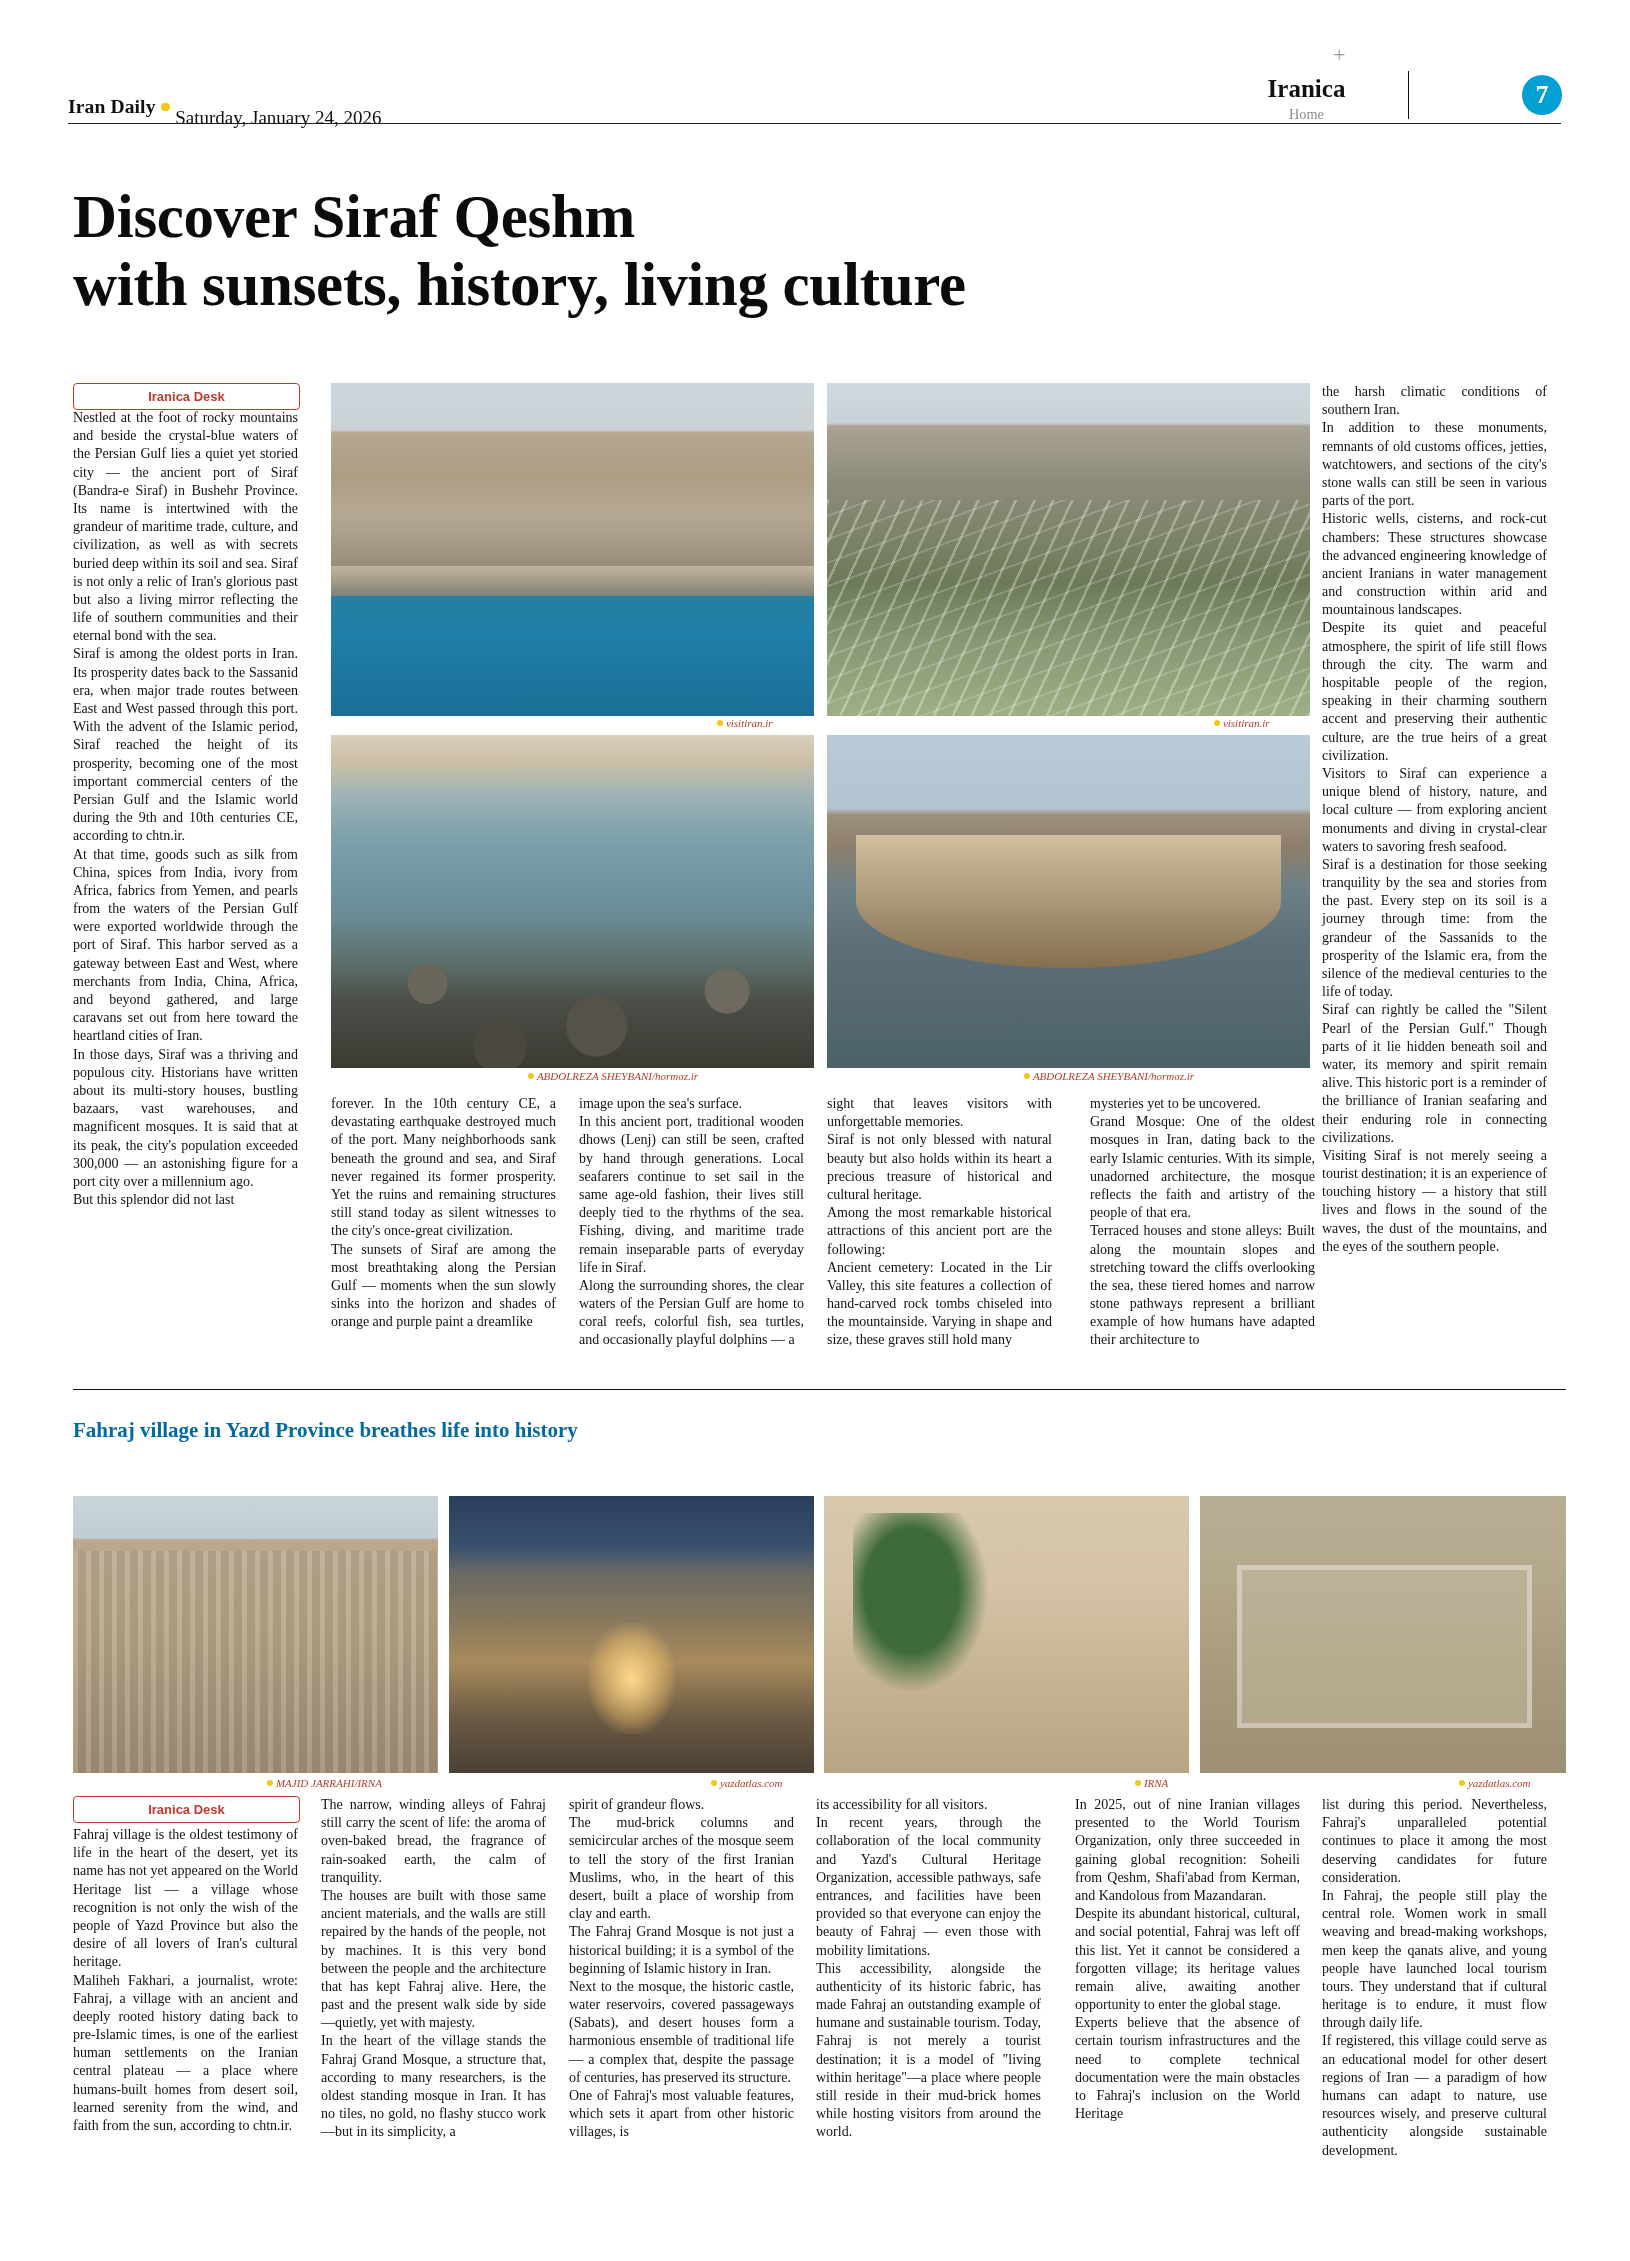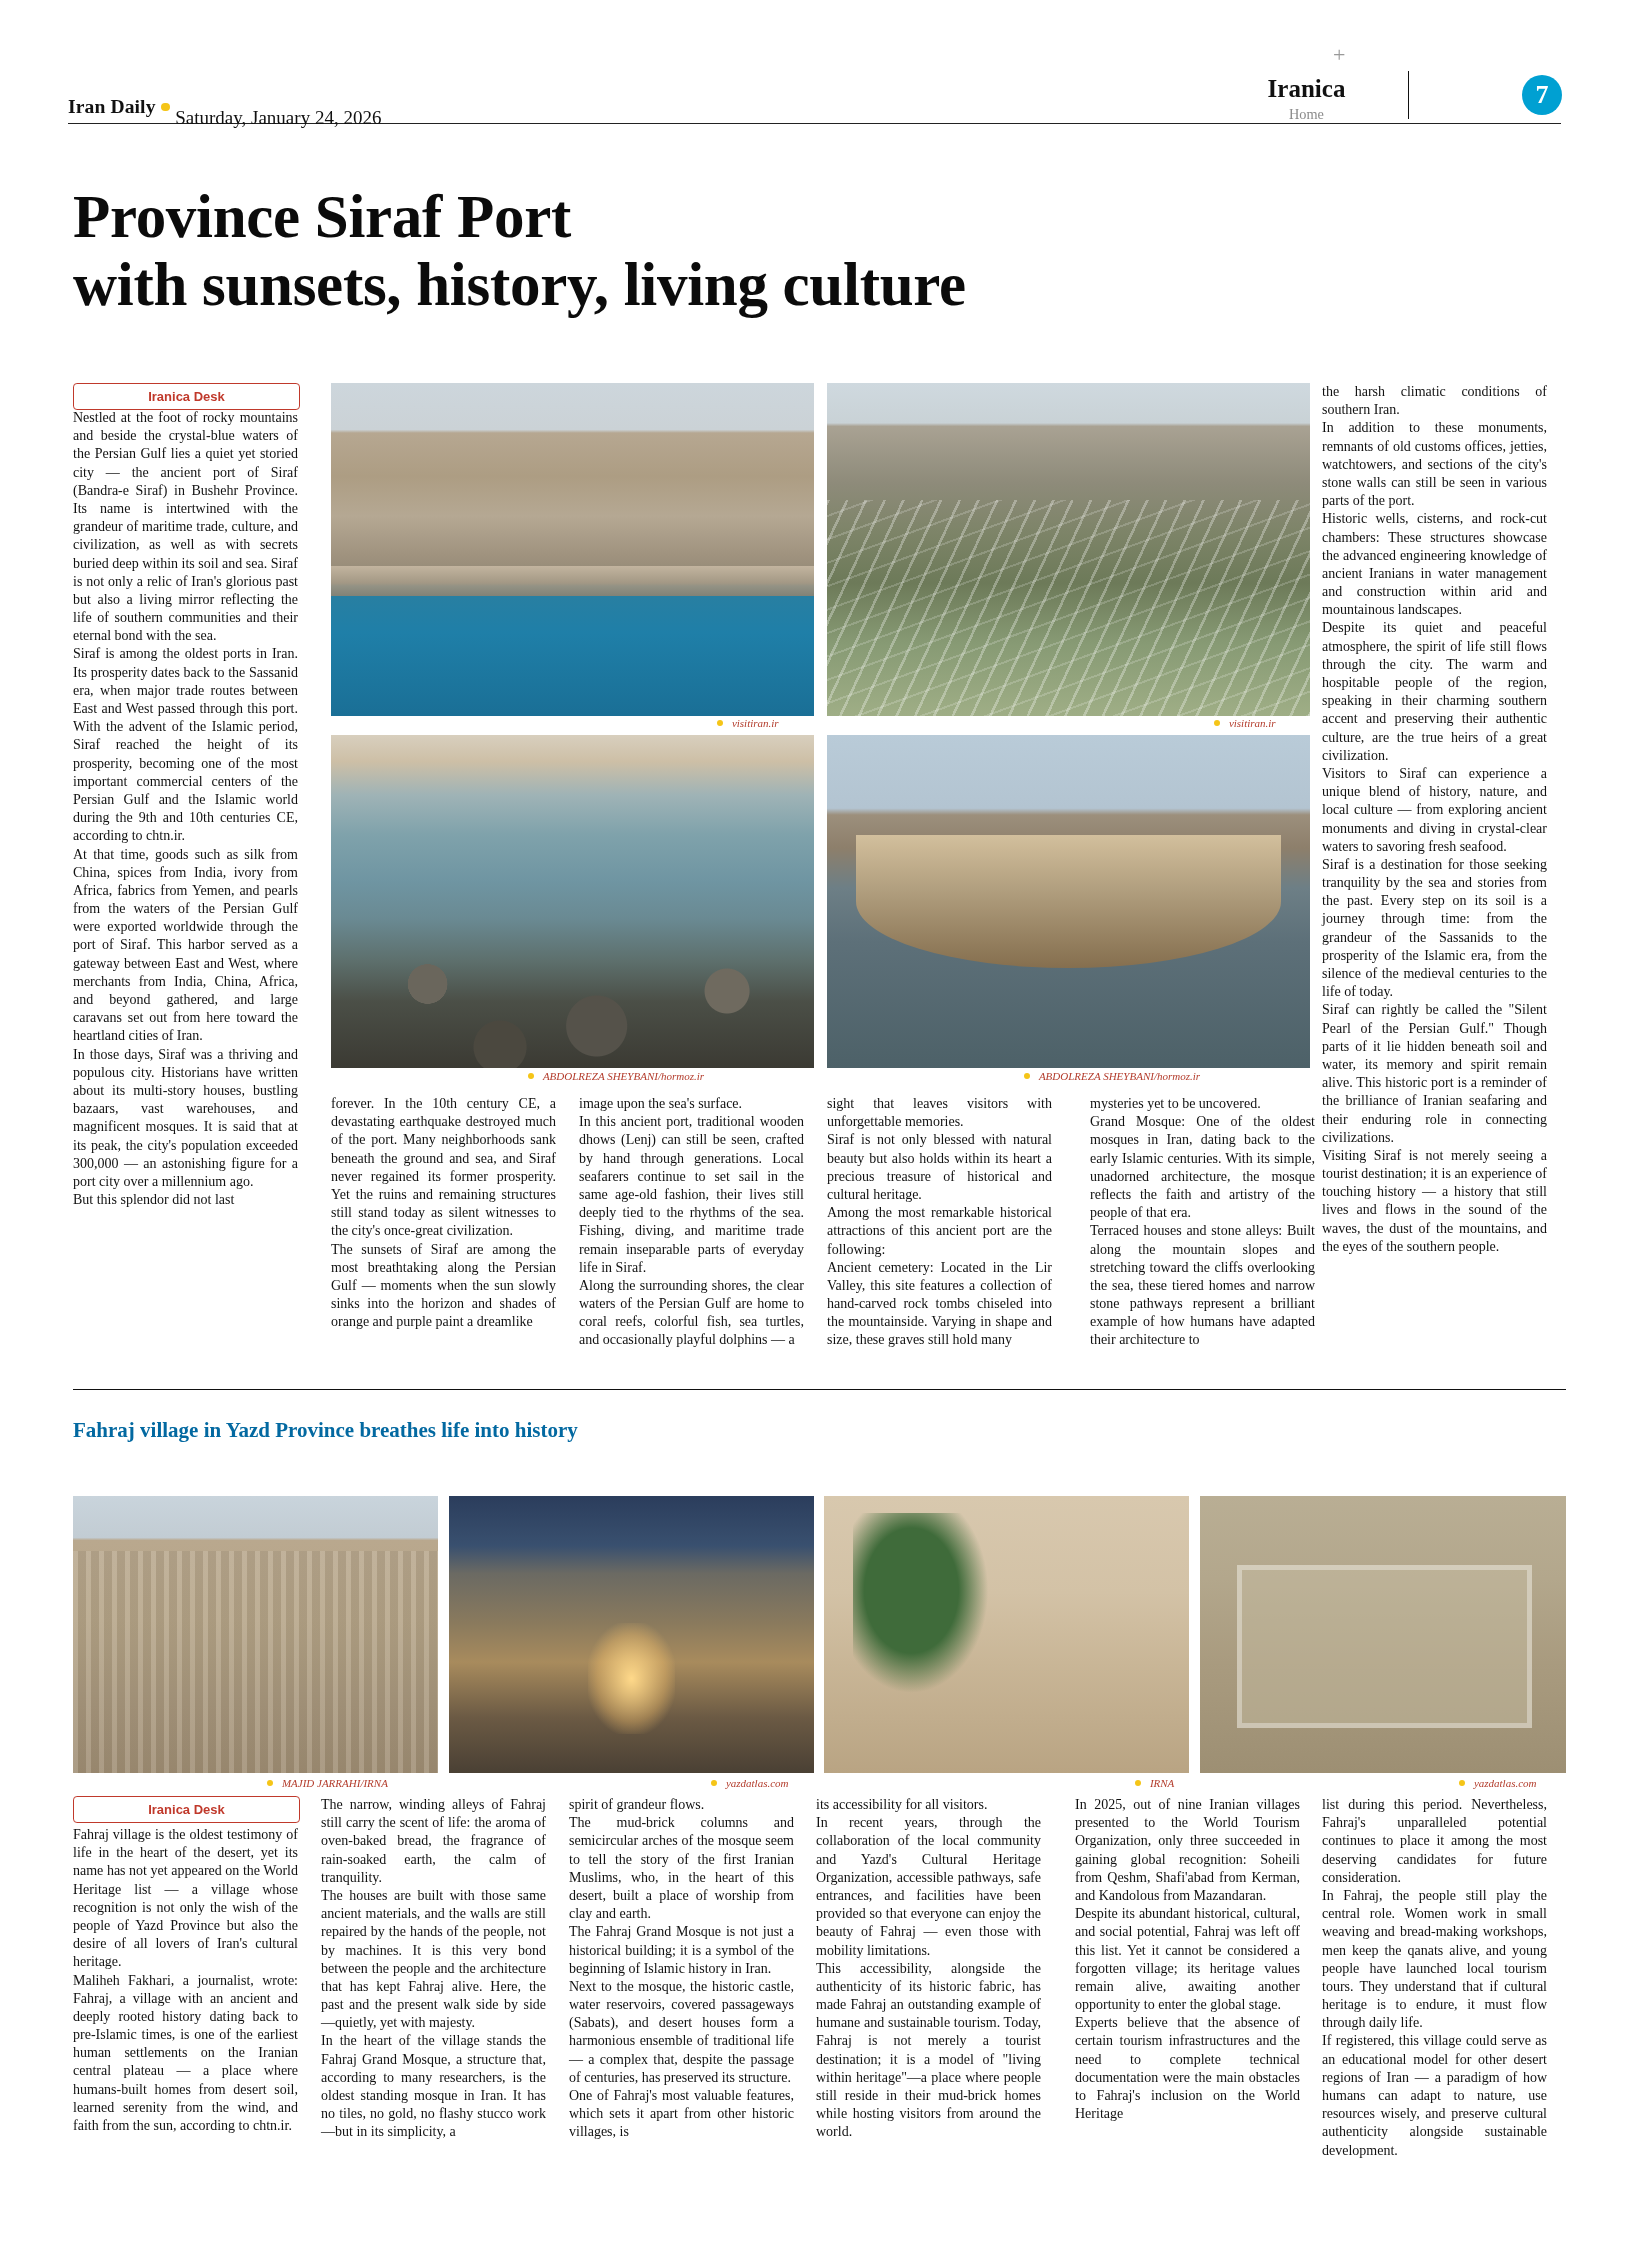--- a/index.html
+++ b/index.html
@@ -147,21 +147,21 @@
     background: #cfcfcf;
   }
   .credit {
     position: absolute;
     font-family: "Liberation Serif", serif;
     font-style: italic;
     font-size: 11px;
     color: #b33c2c;
     display: flex;
     align-items: center;
-    gap: 9px;
+    gap: 3px;
     white-space: nowrap;
   }
   .credit .dot {
     width: 5.9px; height: 5.9px;
     border-radius: 50%;
     background: #f5c518;
     display: inline-block;
   }
 
   .rule {
@@ -301,21 +301,21 @@
     </div>
     <div class="mast-center">
       <div class="mast-section">Iranica</div>
       <div class="mast-sub">Home</div>
     </div>
     <div class="mast-sep"></div>
     <div class="page-num">7</div>
   </div>
 
   <div class="headline">
-    <div>Province Siraf Port</div>
+    <div>Discover Siraf Qeshm</div>
     <div>with sunsets, history, living culture</div>
   </div>
 
   <div class="desk-badge" style="left:73px; top:383px; width:225px;">Iranica Desk</div>
 
   <div class="col" style="left:73px; top:409px; width:225px;">
     <p>Nestled at the foot of rocky mountains and beside the crystal-blue waters of the Persian Gulf lies a quiet yet storied city — the ancient port of Siraf (Bandra-e Siraf) in Bushehr Province. Its name is intertwined with the grandeur of maritime trade, culture, and civilization, as well as with secrets buried deep within its soil and sea. Siraf is not only a relic of Iran's glorious past but also a living mirror reflecting the life of southern communities and their eternal bond with the sea.</p>
     <p>Siraf is among the oldest ports in Iran. Its prosperity dates back to the Sassanid era, when major trade routes between East and West passed through this port. With the advent of the Islamic period, Siraf reached the height of its prosperity, becoming one of the most important commercial centers of the Persian Gulf and the Islamic world during the 9th and 10th centuries CE, according to chtn.ir.</p>
     <p>At that time, goods such as silk from China, spices from India, ivory from Africa, fabrics from Yemen, and pearls from the waters of the Persian Gulf were exported worldwide through the port of Siraf. This harbor served as a gateway between East and West, where merchants from India, China, Africa, and beyond gathered, and large caravans set out from here toward the heartland cities of Iran.</p>
     <p>In those days, Siraf was a thriving and populous city. Historians have written about its multi-story houses, bustling bazaars, vast warehouses, and magnificent mosques. It is said that at its peak, the city's population exceeded 300,000 — an astonishing figure for a port city over a millennium ago.</p>

